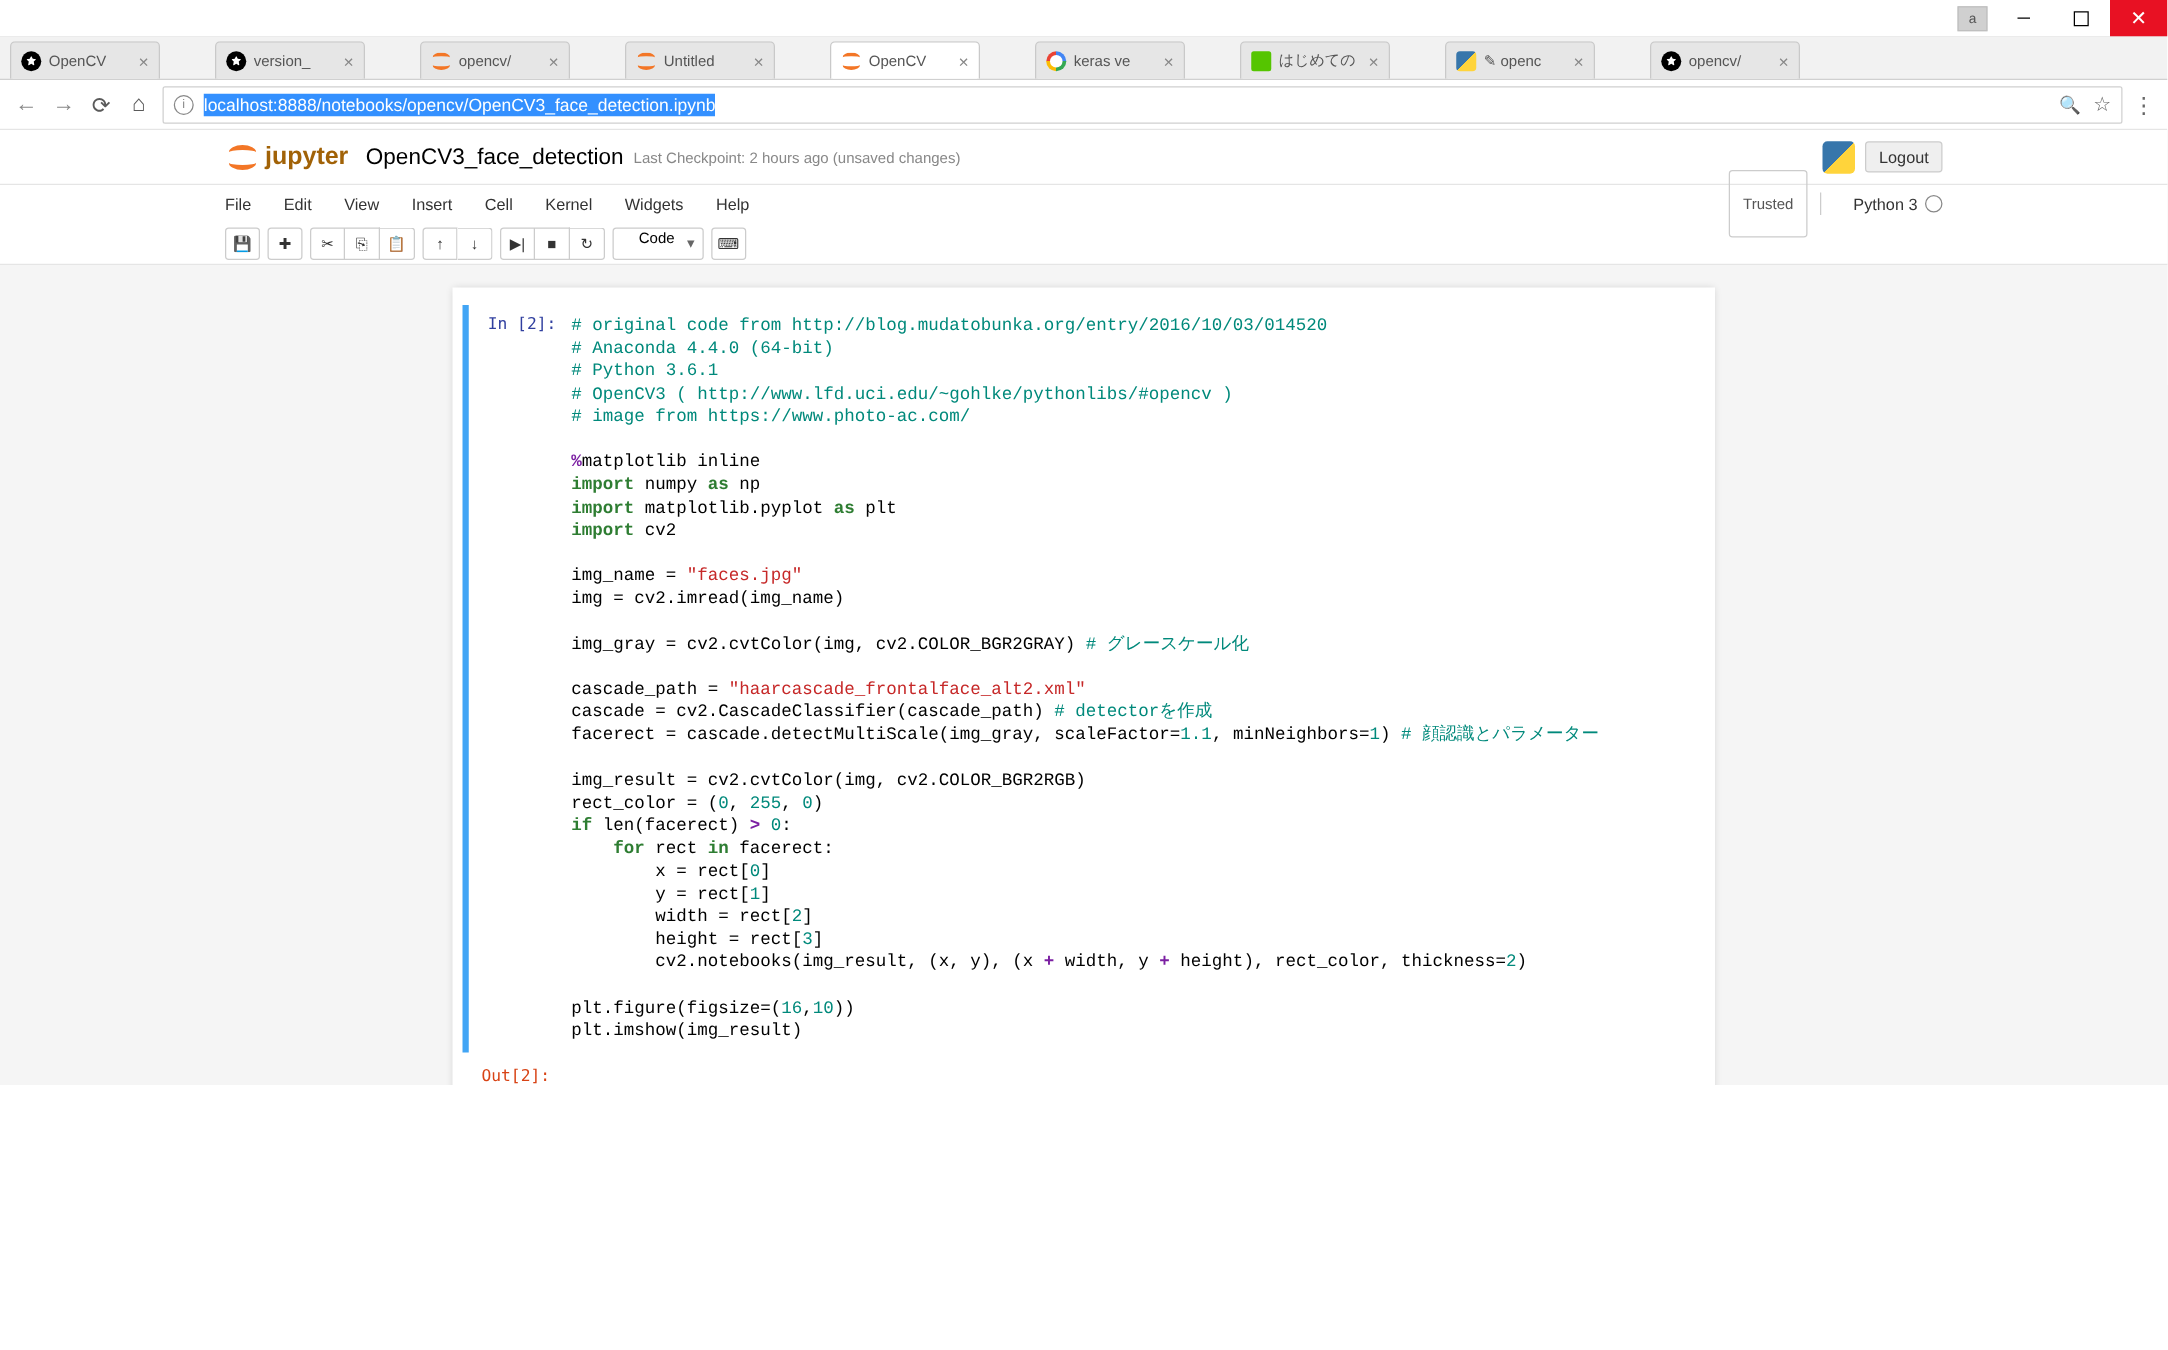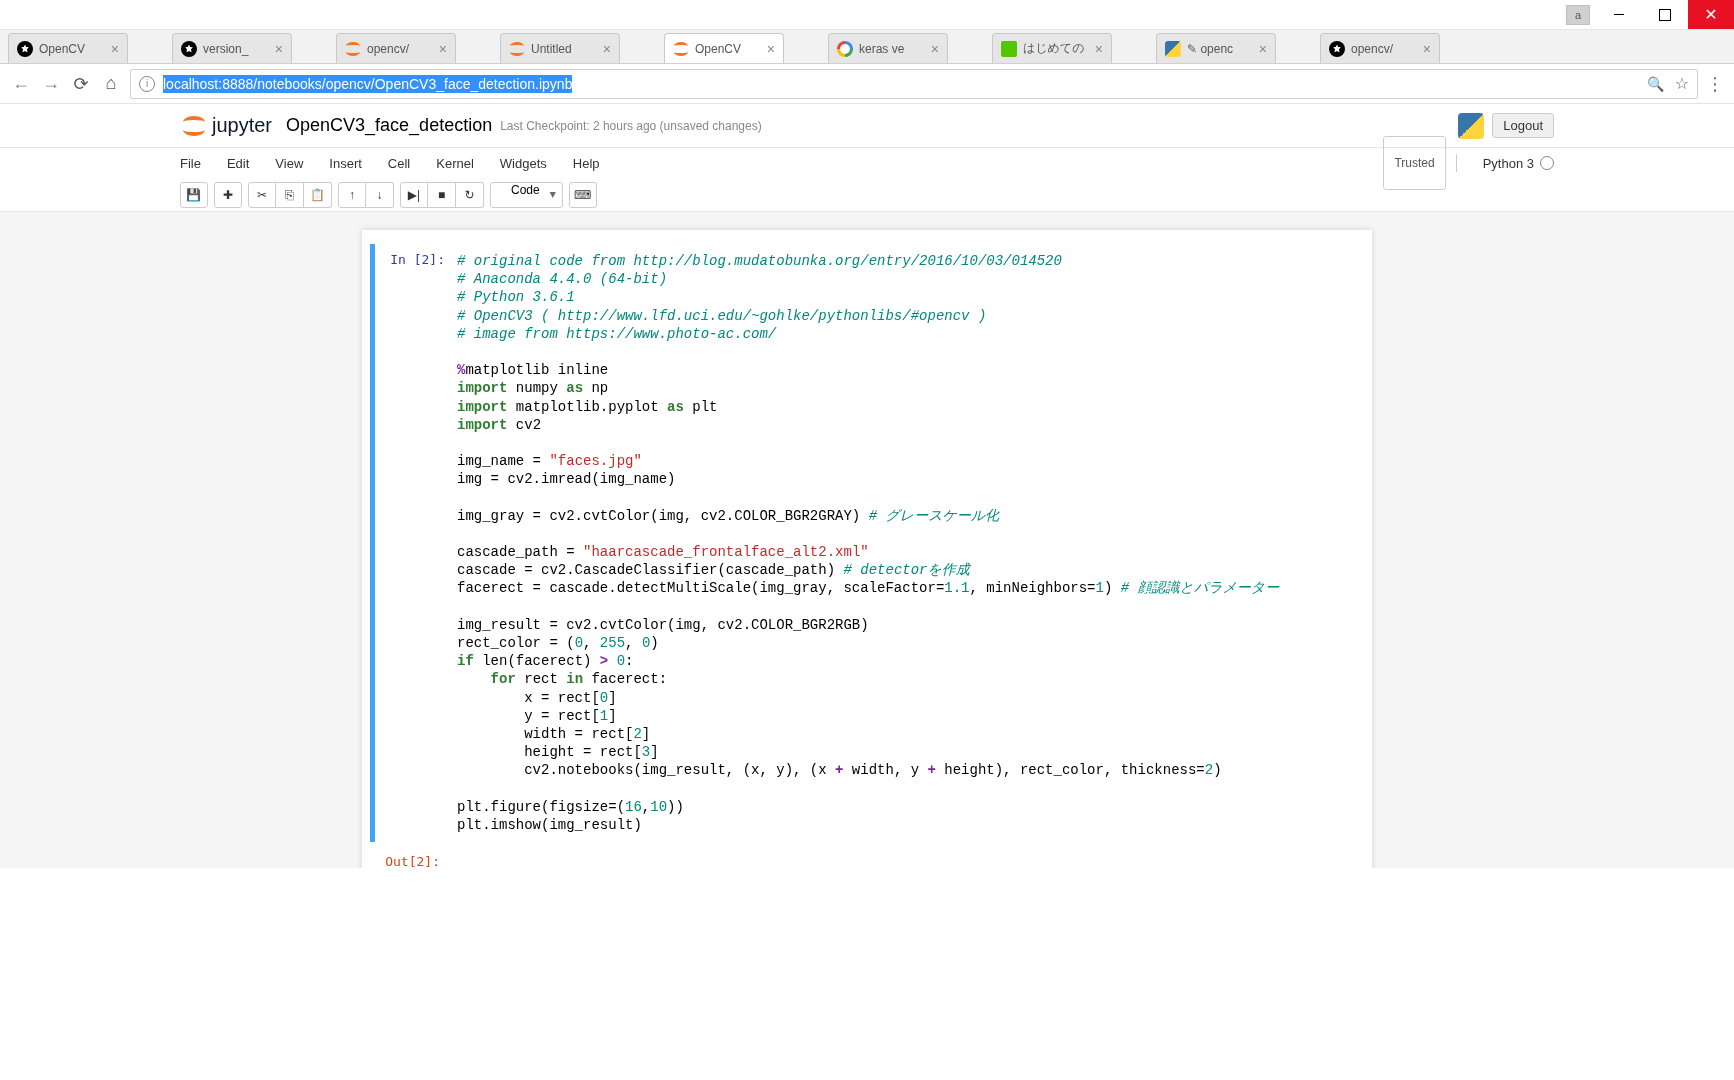--- a/index.html
+++ b/index.html
@@ -43,21 +43,21 @@
 .addrbar .star { margin-left: 10px; color: #666; font-size: 16px; }
 .menuicon { font-size: 18px; color: #666; }
 
 
 .page { width: 100%; height: calc(868px - 104px); overflow-y: scroll; background: #fff; }
 .jheader { height: 44px; display: flex; align-items: center; padding: 0 20px; border-bottom: 1px solid #e5e5e5; }
 .jlogo { display: flex; align-items: center; gap: 4px; margin-left: 160px; }
 .jlogo-icon { width: 28px; height: 28px; position: relative; }
 .jlogo-icon::before { content: ""; position: absolute; width: 22px; height: 8px; border-radius: 50%; border-top: 4px solid #f37626; top: 4px; left: 3px; }
 .jlogo-icon::after { content: ""; position: absolute; width: 22px; height: 8px; border-radius: 50%; border-bottom: 4px solid #f37626; bottom: 4px; left: 3px; }
-.jlogo-text { font-size: 20px; color: #0f172a; font-weight: normal; }
+.jlogo-text { font-size: 20px; color: #a16207; font-weight: bold; }
 .nbname { font-size: 18px; color: #000; margin-left: 14px; }
 .checkpoint { font-size: 12px; color: #888; margin-left: 8px; }
 .jheader .spacer { flex: 1; }
 .pyicon { width: 26px; height: 26px; background: linear-gradient(135deg, #3776ab 50%, #ffd43b 50%); border-radius: 4px; margin-right: 8px; }
 .logout { border: 1px solid #ccc; border-radius: 3px; padding: 4px 10px; font-size: 13px; color: #333; margin-right: 160px; }
 
 
 .menubar { height: 30px; display: flex; align-items: center; padding: 0 180px; font-size: 13px; color: #333; }
 .menubar .mitem { margin-right: 26px; }
 .menubar .spacer { flex: 1; }
@@ -80,21 +80,21 @@
 
 .nbshadowwrap { background: #f5f5f5; padding-top: 18px; }
 .nbarea { max-width: 1010px; margin: 0 auto; background: #fff; box-shadow: 0 0 6px rgba(0,0,0,0.15); min-height: 700px; padding: 10px 0; }
 .cell { display: flex; margin: 4px 8px; padding: 4px 0; }
 .cell.selected { border-left: 5px solid #42a5f5; }
 .prompt { width: 78px; text-align: right; padding: 4px 8px 0 0; font-family: "Consolas", monospace; font-size: 13px; flex-shrink: 0; }
 .prompt.in { color: #303f9f; }
 .prompt.out { color: #d84315; }
 .cellbody { flex: 1; padding: 4px 8px 4px 4px; }
 .code { font-family: "Courier New", monospace; font-size: 14px; line-height: 1.3; white-space: pre; color: #000; }
-.c-comment { color: #00897b; font-style: italic; }
+.c-comment { color: #00897b; }
 .c-magic { color: #7b1fa2; font-weight: bold; }
 .c-kw { color: #2e7d32; font-weight: bold; }
 .c-str { color: #c62828; }
 .c-num { color: #00897b; }
 .c-op { color: #7b1fa2; font-weight: bold; }
 .outtext { font-family: "Courier New", monospace; font-size: 14px; color: #000; }
 
 
 .page::-webkit-scrollbar { width: 16px; }
 .page::-webkit-scrollbar-track { background: #f0f0f0; }

